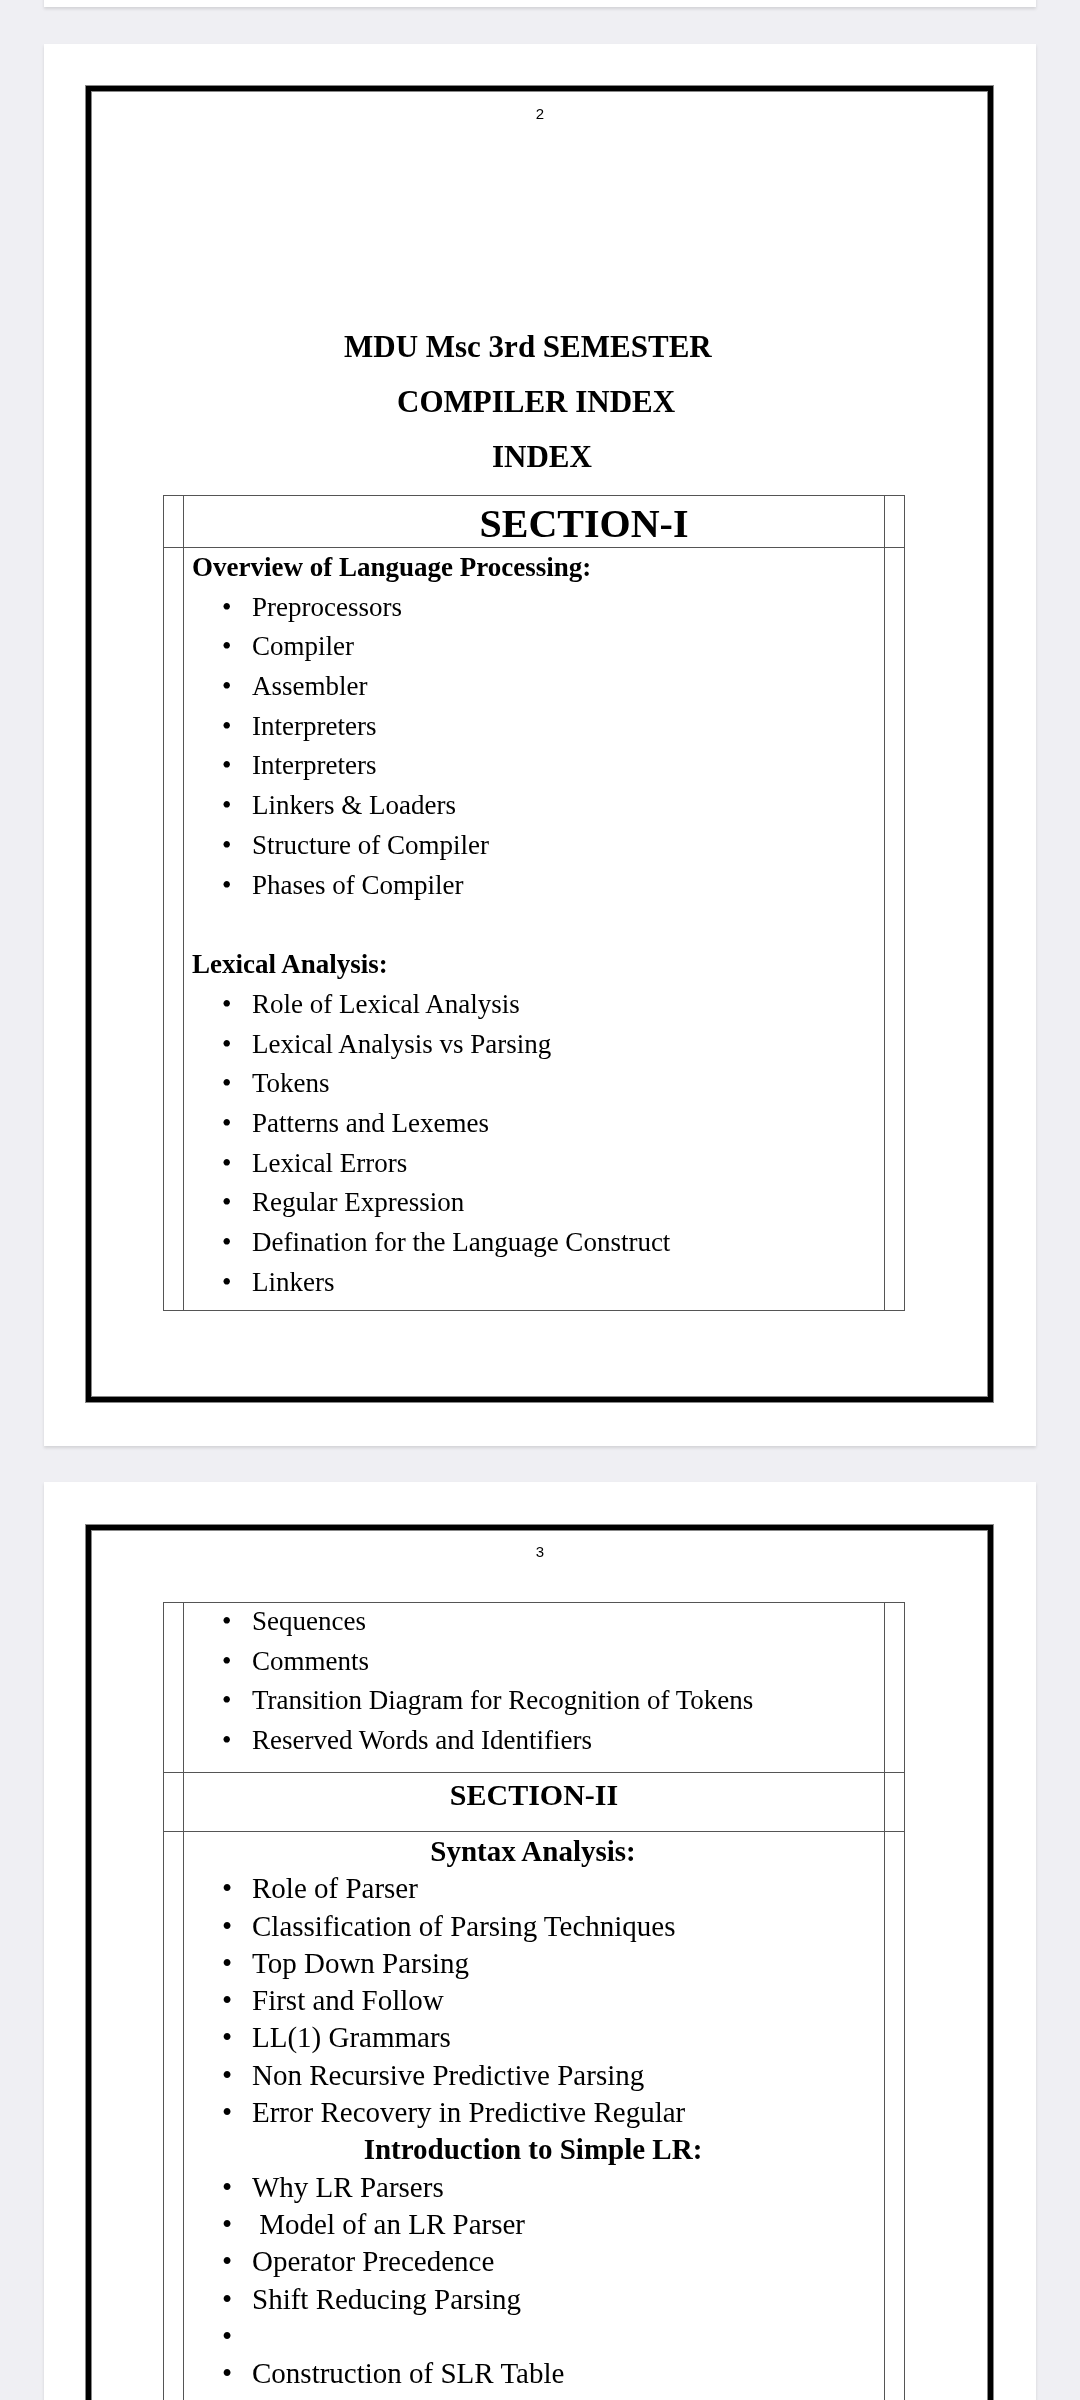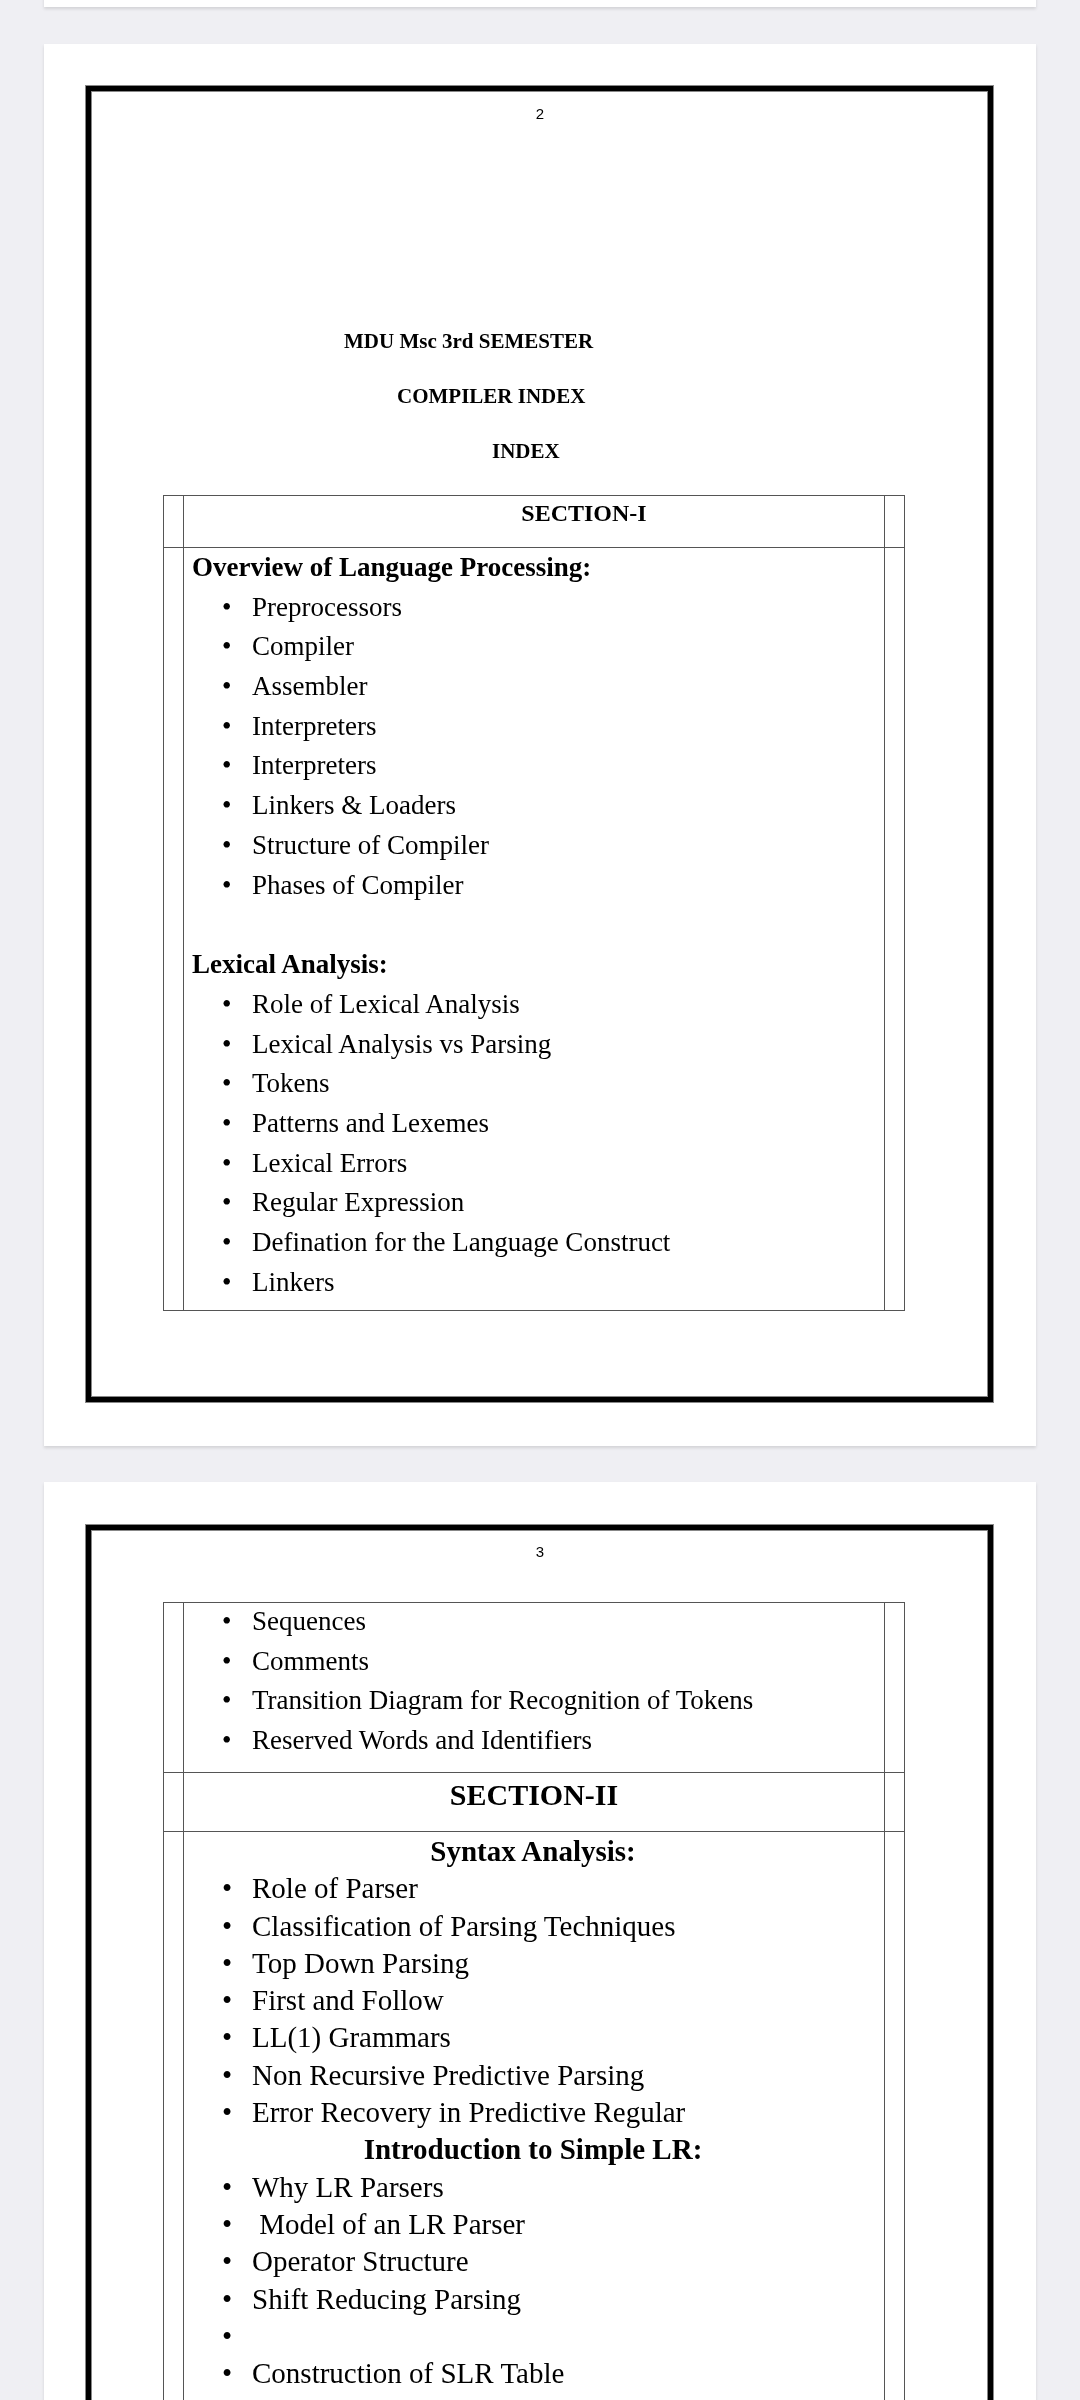--- a/index.html
+++ b/index.html
@@ -2,25 +2,25 @@
 <html><head>
 <meta charset="utf-8">
 <style>
   html, body { margin:0; padding:0; }
   body { width:1080px; height:2400px; background:#efeff3; position:relative; overflow:hidden; font-family:"Liberation Serif", serif; color:#000; }
   .page { position:absolute; left:44px; width:992px; background:#fff; box-shadow:0 2px 3px rgba(0,0,0,0.12); }
   .frame { position:absolute; left:41px; width:909px; border:1px solid #888; box-sizing:border-box; }
   .frame-inner { position:absolute; inset:0; border:5px solid #000; box-sizing:border-box; }
   .frame-inner2 { position:absolute; inset:5px; border:1px solid #888; box-sizing:border-box; }
   .pagenum { position:absolute; left:0; right:0; text-align:center; font-family:"Liberation Sans", sans-serif; font-size:15px; }
-  .title { position:absolute; font-weight:bold; font-size:21px; white-space:nowrap; }
+  .title { position:absolute; font-weight:bold; font-size:31px; white-space:nowrap; }
   .tbl { position:absolute; left:119px; width:742px; border:1.5px solid #555; box-sizing:border-box; }
   .tbl .vl { position:absolute; top:0; bottom:0; width:0; border-left:1.5px solid #555; }
   .hrow { position:absolute; left:0; right:0; border-bottom:1.5px solid #555; }
-  .hrow .htext { position:absolute; left:0; right:0; text-align:center; font-weight:bold; font-size:24px; }
+  .hrow .htext { position:absolute; left:0; right:0; text-align:center; font-weight:bold; font-size:40px; }
   .blk { position:absolute; left:28px; right:30px; }
   .hd { font-weight:bold; white-space:nowrap; }
   .li { position:relative; white-space:nowrap; }
   .li .bul { position:absolute; left:30px; }
   .li .txt { position:absolute; left:60px; }
   .s1 .hd, .s1 .li { font-size:27px; height:39.7px; line-height:39.7px; font-family:Liberation Serif, serif; }
   .s2 .hd, .s2 .li { font-size:29px; height:37.3px; line-height:37.3px;text-align:center; }
   .gap { height:40px; }
 </style>
 </head>
@@ -182,21 +182,21 @@
       <div class="li">
           <span class="bul">•</span>
           <span class="txt">Why LR Parsers</span>
         </div>
       <div class="li">
           <span class="bul">•</span>
           <span class="txt" style="white-space:pre;"> Model of an LR Parser</span>
         </div>
       <div class="li">
           <span class="bul">•</span>
-          <span class="txt">Operator Structure</span>
+          <span class="txt">Operator Precedence</span>
         </div>
       <div class="li">
           <span class="bul">•</span>
           <span class="txt">Shift Reducing Parsing</span>
         </div>
       <div class="li">
           <span class="bul">•</span>
         </div>
       <div class="li">
           <span class="bul">•</span>

